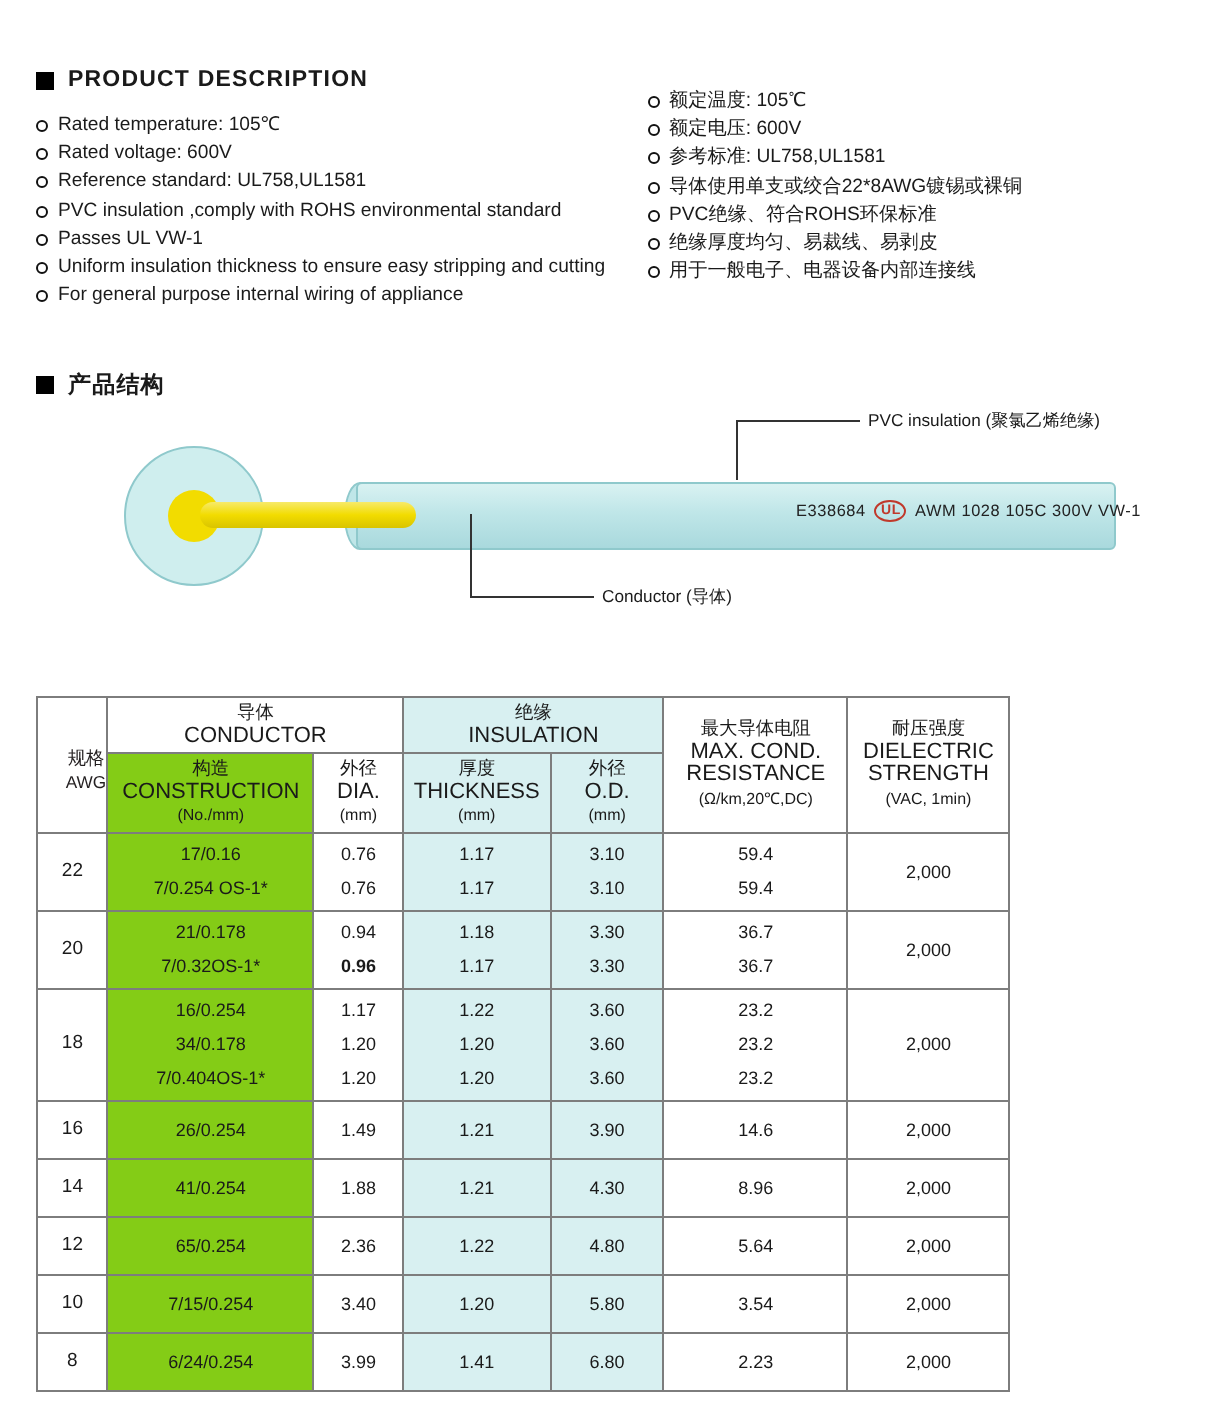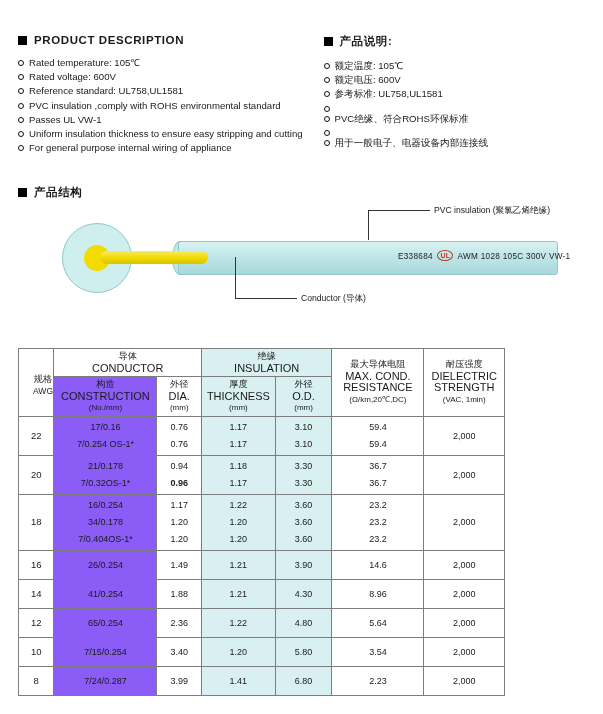--- a/index.html
+++ b/index.html
@@ -208,21 +208,21 @@
     padding: 2px 2px;
   }
   table.spec th {
     font-weight: normal;
     line-height: 11.5px;
   }
   .hdr-cn { font-size: 9.2px; }
   .hdr-en { font-size: 11px; }
   .hdr-unit { font-size: 8px; }
   .cell-ins { background: #d8f0f1; }
-  .cell-constr { background: #8b5cf6; margin-top: 24px; }
+  .cell-constr { background: #84cc16; margin-top: 24px; }
   td.awg { font-size: 9.5px; }
 </style>
 </head>
 <body>
 
 <div class="page">
 
   <div class="desc-wrap">
     <div class="desc-col left">
       <div class="sec-head">
@@ -255,46 +255,44 @@
             <span>Uniform insulation thickness to ensure easy stripping and cutting</span>
           </li>
         <li>
             <span class="bullet-ring"></span>
             <span>For general purpose internal wiring of appliance</span>
           </li>
       </ul>
     </div>
 
     <div class="desc-col right">
-      <div class="sec-head">
-        <span class="sq"></span>
-        <span>产品说明:</span>
-      </div>
       <ul class="desc-list">
         <li>
             <span class="bullet-ring"></span>
             <span>额定温度: 105℃</span>
           </li>
         <li>
             <span class="bullet-ring"></span>
             <span>额定电压: 600V</span>
           </li>
         <li>
             <span class="bullet-ring"></span>
             <span>参考标准: UL758,UL1581</span>
           </li>
         <li>
             <span class="bullet-ring"></span>
+            <span>导体使用单支或绞合22*8AWG镀锡或裸铜</span>
           </li>
         <li>
             <span class="bullet-ring"></span>
             <span>PVC绝缘、符合ROHS环保标准</span>
           </li>
         <li>
             <span class="bullet-ring"></span>
+            <span>绝缘厚度均匀、易裁线、易剥皮</span>
           </li>
         <li>
             <span class="bullet-ring"></span>
             <span>用于一般电子、电器设备内部连接线</span>
           </li>
       </ul>
     </div>
   </div>
 
   <div class="sec-head cc-head">
@@ -567,21 +565,21 @@
             </td>
             <td>
               <div style="line-height: 24px;">2,000</div>
             </td>
           </tr>
           <tr>
             <td class="awg">
               <div style="line-height: 24px;">8</div>
             </td>
             <td class="cell-constr">
-              <div style="line-height: 24px;">7/24/0.287</div>
+              <div style="line-height: 24px;">6/24/0.254</div>
             </td>
             <td>
               <div style="line-height: 24px;">3.99</div>
             </td>
             <td class="cell-ins">
               <div style="line-height: 24px;">1.41</div>
             </td>
             <td class="cell-ins">
               <div style="line-height: 24px;">6.80</div>
             </td>

